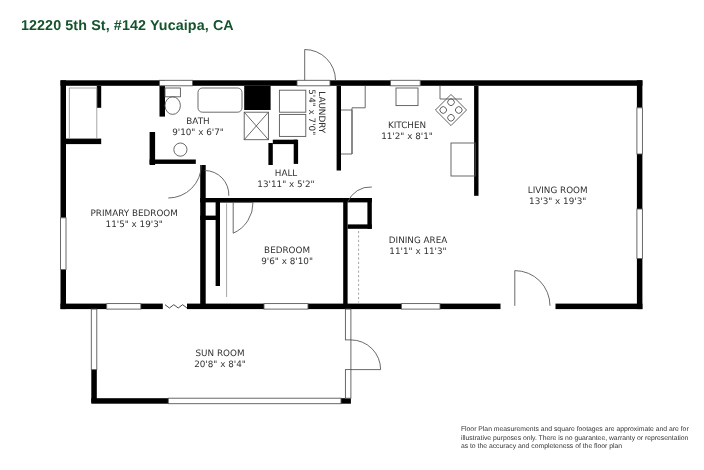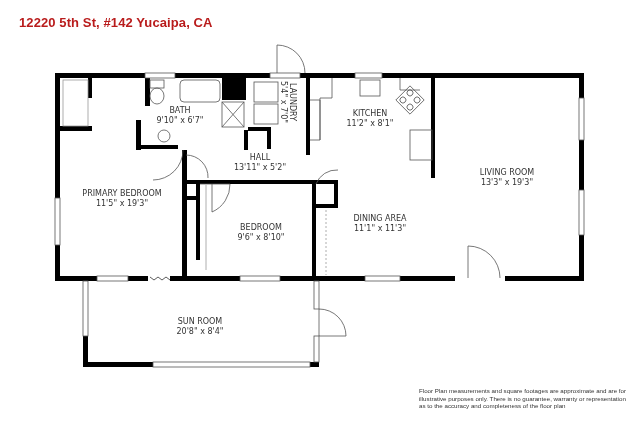--- a/index.html
+++ b/index.html
@@ -1,17 +1,17 @@
 <!DOCTYPE html>
 <html><head>
 <meta charset="utf-8">
 <style>
   html, body { margin: 0; padding: 0; background: #ffffff; }
   body { width: 640px; height: 427px; position: relative; overflow: hidden; font-family: "Liberation Sans", sans-serif; }
-  .title { position: absolute; left: 19px; top: 15px; font-size: 13px; font-weight: bold; color: #b91c1c; letter-spacing: 0.1px; text-align: center; }
+  .title { position: absolute; left: 19px; top: 15px; font-size: 13px; font-weight: bold; color: #14532d; letter-spacing: 0.1px; text-align: center; }
   svg.plan { position: absolute; left: 0; top: 0; }
   .room-label { font-family: "DejaVu Sans", sans-serif; font-size: 8px; fill: #333; text-anchor: middle; }
   .disclaimer { position: absolute; left: 419px; top: 387px; width: 215px; font-size: 6.2px; line-height: 7.6px; color: #333; }
 </style>
 </head>
 <body>
 
 <div class="title">12220 5th St, #142 Yucaipa, CA</div>
 
 <svg class="plan" width="640" height="427" viewBox="0 0 640 427">

